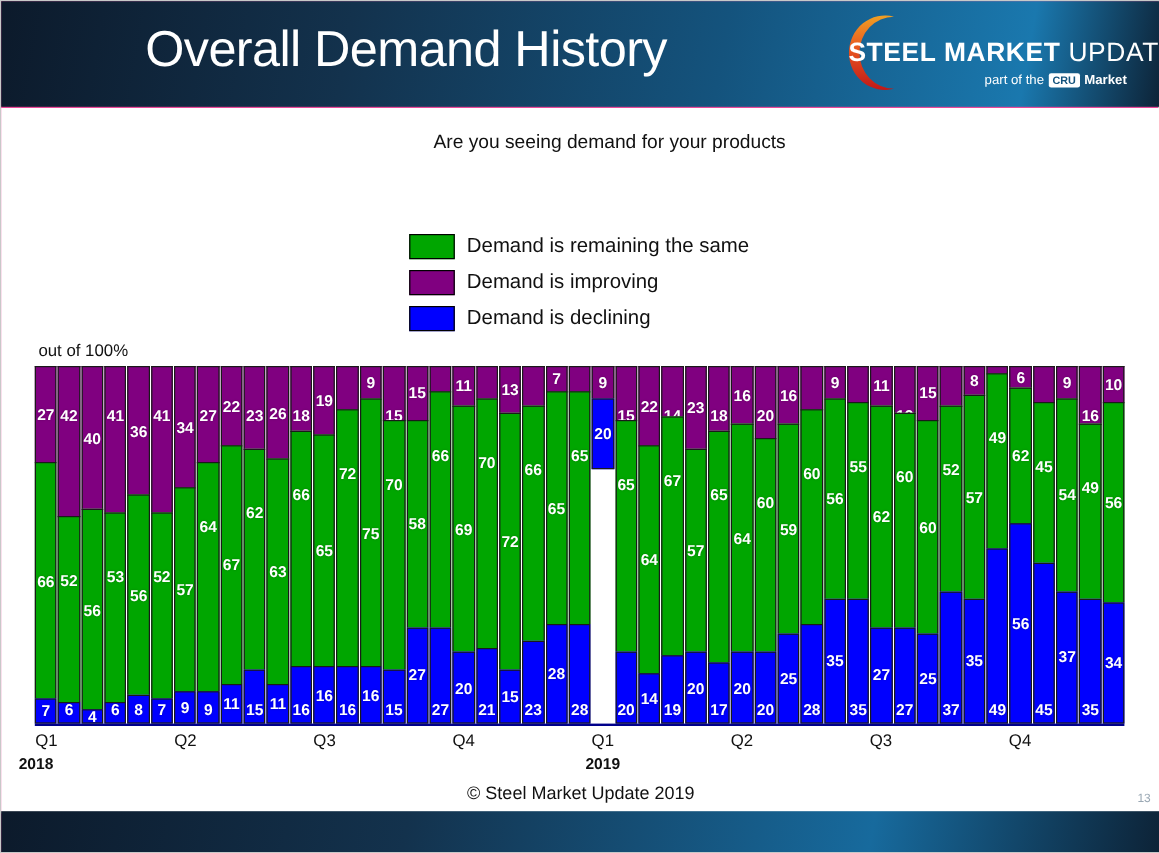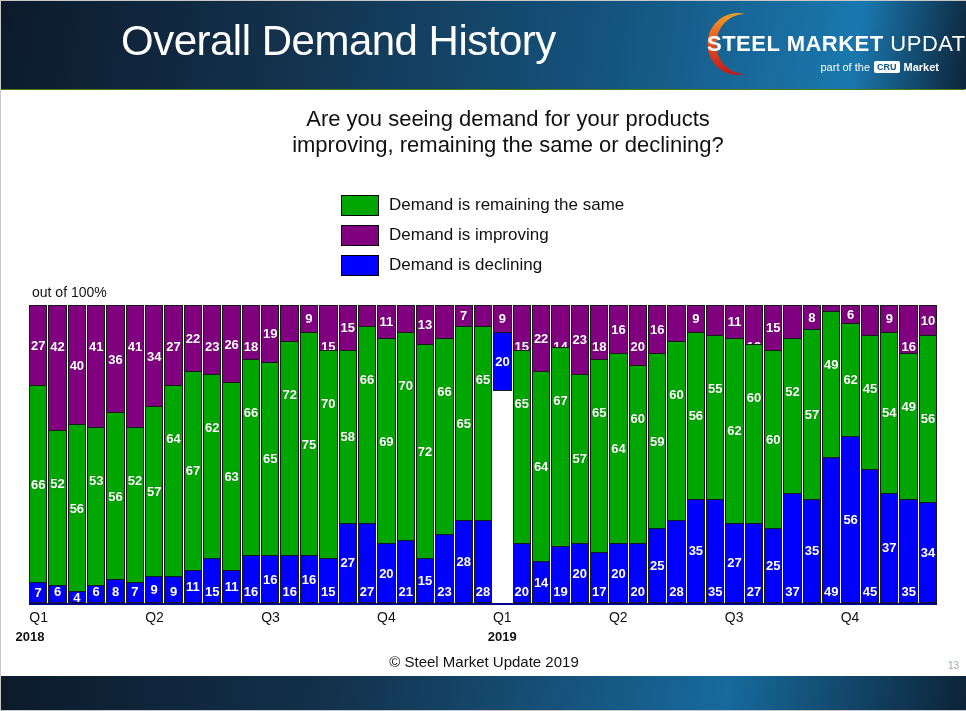--- a/index.html
+++ b/index.html
@@ -5,21 +5,21 @@
   * { box-sizing: border-box; margin: 0; padding: 0; }
   html, body {
     width: 966px; height: 711px;
     font-family: "Liberation Sans", sans-serif;
     background: #ffffff;
     overflow: hidden;
   }
   #slide {
     position: relative;
     width: 966px; height: 711px;
-    background: #4d7c0f;
+    background: #ec4899;
     border: 1px solid #c8c8c8;
   }
 
   
   #header {
     position: absolute; left: 0; top: 0;
     width: 966px; height: 88px;
     background: linear-gradient(100deg, #0c1a2b 0%, #13324d 30%, #14537d 62%, #1a78ae 88%, #0d2337 100%);
     overflow: hidden;
   }
@@ -65,21 +65,21 @@
     line-height: 10px;
   }
   .logo-group-word { font-weight: bold; }
 
   
   #body { position: absolute; left: 0; top: 89px; width: 966px; height: 588px; background: #fff; }
 
   #question {
     position: absolute; left: 0; top: 16px; width: 966px;
     text-align: center;
-    font-size: 22px; color: #111; line-height: 26px; padding-left: 48px;
+    font-size: 16px; color: #111; line-height: 26px; padding-left: 48px;
   }
 
   
   #legend {
     position: absolute; left: 340px; top: 100px;
   }
   .legend-row { display: flex; align-items: center; height: 30px; }
   .legend-swatch {
     width: 38px; height: 21px;
     border: 1px solid #000;
@@ -195,21 +195,20 @@
         <span class="cru-box">CRU</span>
         <span class="logo-group-word">Market</span>
       </div>
     </div>
   </div>
 
   <div id="body">
 
     <div id="question">
       <div>Are you seeing demand for your products</div>
-      <div>improving, remaining the same or declining?</div>
     </div>
 
     <div id="legend">
         <div class="legend-row">
           <div class="legend-swatch" style="background: rgb(0, 166, 0);"></div>
           <div class="legend-label">Demand is remaining the same</div>
         </div>
         <div class="legend-row">
           <div class="legend-swatch" style="background: rgb(128, 0, 128);"></div>
           <div class="legend-label">Demand is improving</div>

